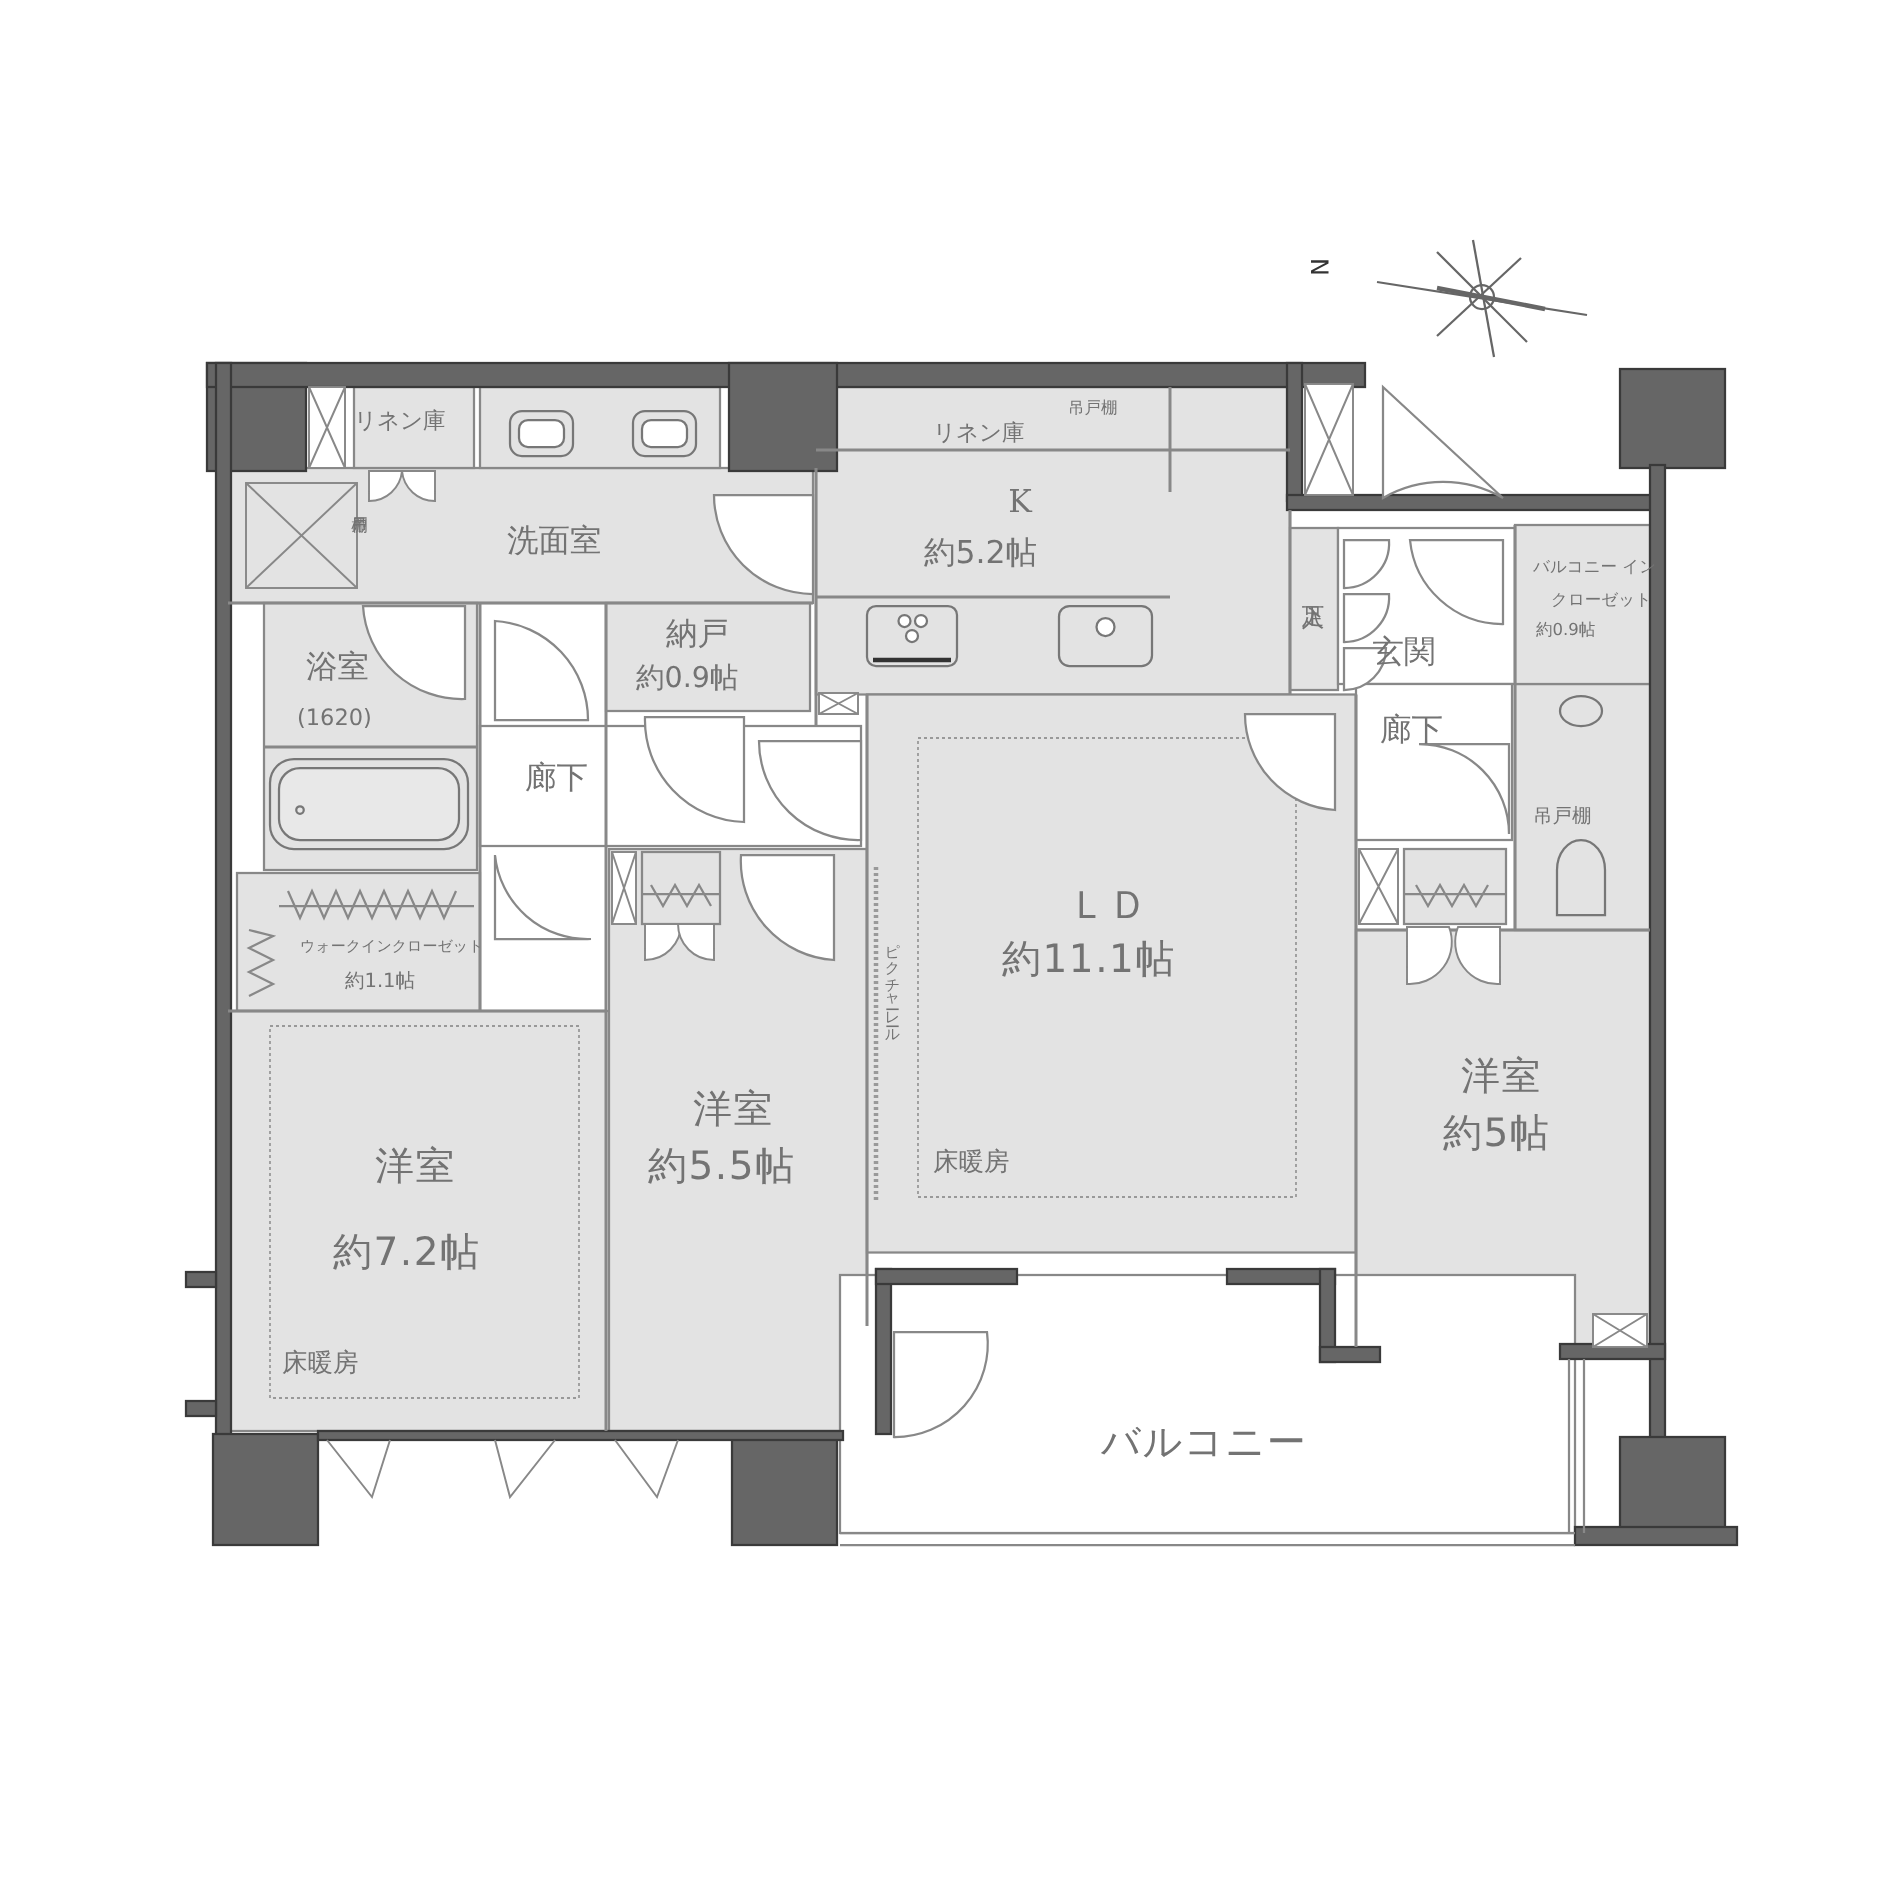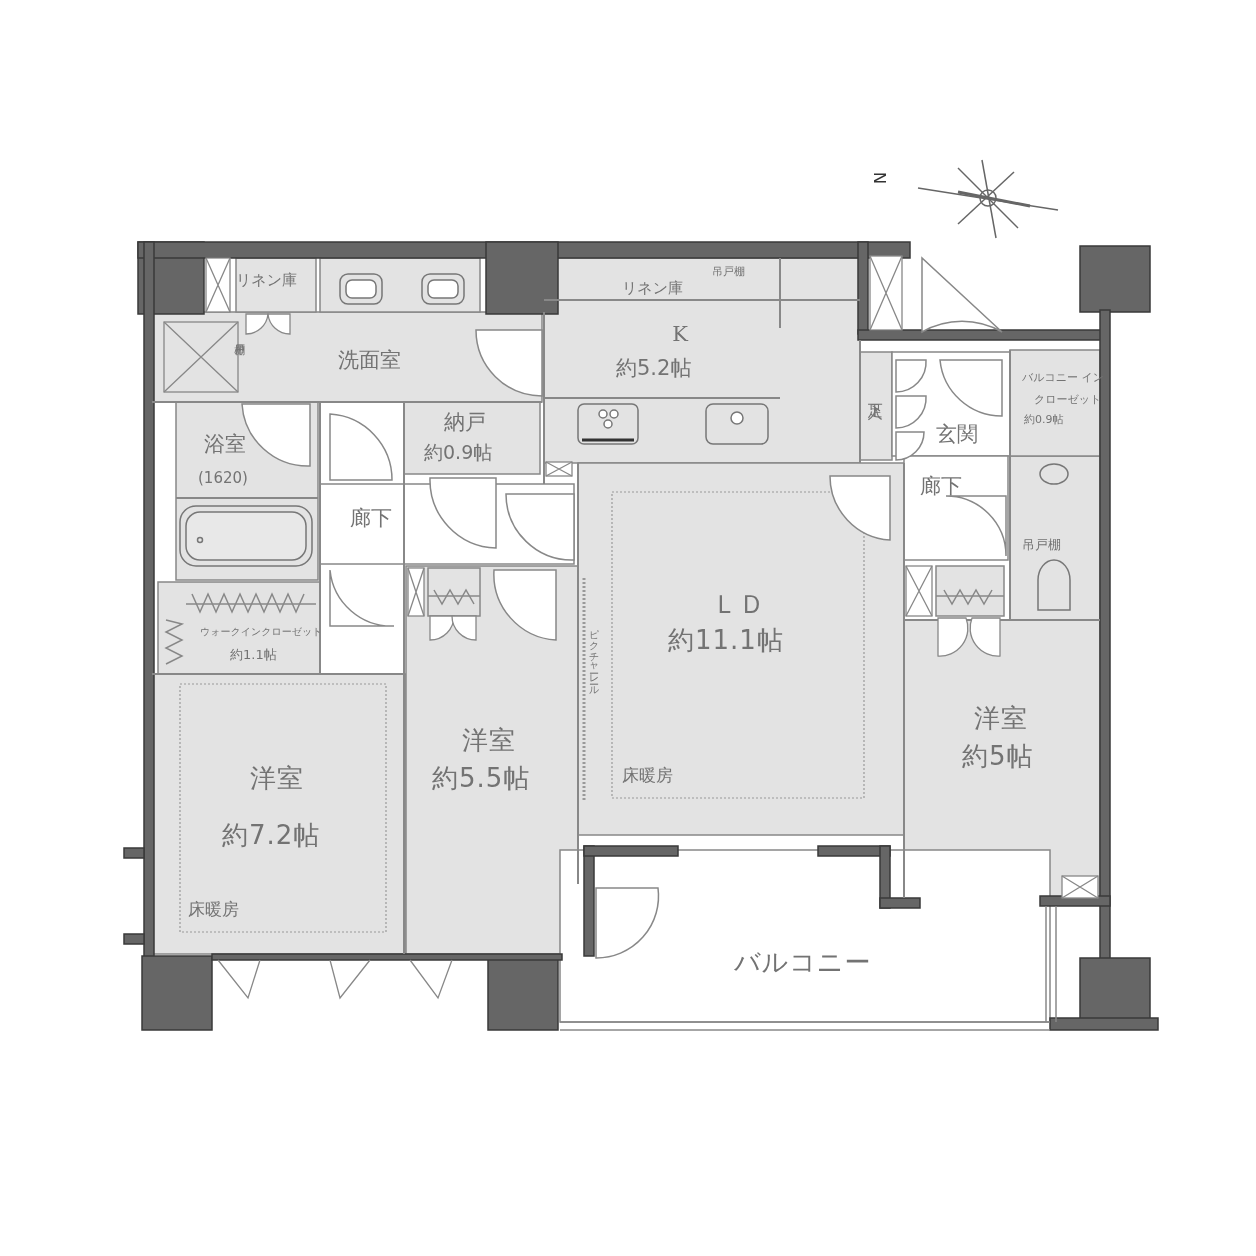--- a/index.html
+++ b/index.html
@@ -192,21 +192,21 @@
 <div class="lbl sm" style="left:622px;top:280px;">リネン庫</div>
 <div class="lbl xs" style="left:712px;top:266px;">吊戸棚</div>
 <div class="lbl med serif" style="left:660px;top:322px;width:40px;">K</div>
 <div class="lbl med" style="left:616px;top:356px;text-align:center;">約5.2帖</div>
 <div class="lbl med" style="left:444px;top:410px;text-align:center;">納戸</div>
 <div class="lbl med" style="left:424px;top:442px;font-size:19px;">約0.9帖</div>
 <div class="lbl med" style="left:204px;top:432px;">浴室</div>
 <div class="lbl sm" style="left:198px;top:470px;font-size:15px;text-align:center;">(1620)</div>
 <div class="lbl med" style="left:350px;top:506px;">廊下</div>
 <div class="lbl xs vert" style="left:866px;top:392px;font-size:15px;">下足入</div>
-<div class="lbl med" style="left:936px;top:422px;font-family:Liberation Serif, serif;">玄関</div>
+<div class="lbl med" style="left:915px;top:422px;font-family:Liberation Serif, serif;">玄関</div>
 <div class="lbl xs" style="left:1022px;top:372px;">バルコニー イン</div>
 <div class="lbl xs" style="left:1022px;top:394px;margin-left:12px;">クローゼット</div>
 <div class="lbl xs" style="left:1024px;top:414px;">約0.9帖</div>
 <div class="lbl med" style="left:920px;top:474px;">廊下</div>
 <div class="lbl xs" style="left:1022px;top:538px;font-size:13px;">吊戸棚</div>
 <div class="lbl xs" style="left:200px;top:626px;font-size:10px;">ウォークインクローゼット</div>
 <div class="lbl xs" style="left:230px;top:648px;font-size:13px;text-align:right;">約1.1帖</div>
 <div class="lbl big serif" style="left:712px;top:590px;">ＬＤ</div>
 <div class="lbl big" style="left:668px;top:626px;">約11.1帖</div>
 <div class="lbl sm" style="left:622px;top:766px;font-size:17px;">床暖房</div>

